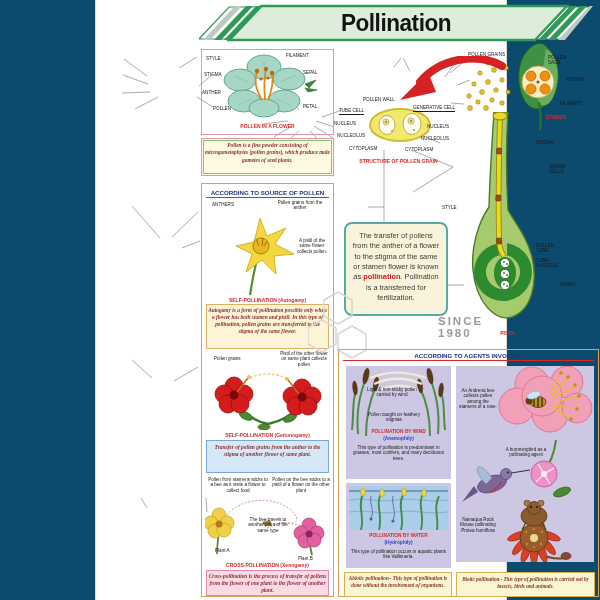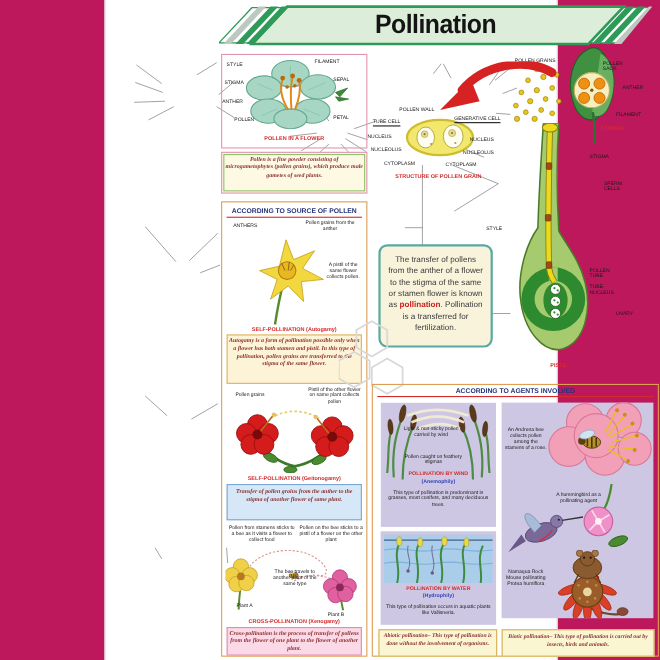--- a/index.html
+++ b/index.html
@@ -1,16 +1,16 @@
 <!DOCTYPE html>
 <html><head>
 <meta charset="utf-8">
 <style>
   html,body{margin:0;padding:0;}
-  .page{position:relative;width:600px;height:600px;background:#be185d;overflow:hidden;
+  .page{position:relative;width:600px;height:600px;background:#0c4a6e;overflow:hidden;
         font-family:"Liberation Sans",sans-serif;}
   .poster{position:absolute;left:95px;top:0;width:410px;height:600px;background:#ffffff;
           border-left:1px solid #d9d9d9;border-right:1px solid #d9d9d9;}
   .abs{position:absolute;}
   .lb{position:absolute;font:4.6px/1.18 "Liberation Sans",sans-serif;color:#1b1b1b;}
   .ctr{text-align:center;}
   .cap{position:absolute;font:bold 5px/1.2 "Liberation Sans",sans-serif;color:#d42a2a;text-align:center;}
   .capsub{position:absolute;font:bold 4.8px/1.2 "Liberation Sans",sans-serif;color:#3344bb;text-align:center;}
   .navyhead{position:absolute;font:bold 6.2px/1.5 "Liberation Sans",sans-serif;color:#23357d;
             text-align:center;border-bottom:1.2px solid #d42a2a;}
@@ -332,20 +332,21 @@
     <span>The transfer of pollens from the anther of a flower to the stigma of the same or stamen flower is known as </span><b>pollination</b><span>. Pollination is a transferred for fertilization.</span>
   </div>
 
   <svg class="abs wm" style="left:212px;top:290px;width:60px;height:76px" viewBox="0 0 60 76">
     <g fill="none" stroke="#d8d8d8" stroke-width="1.6">
       <polygon points="30,2 44,10 44,26 30,34 16,26 16,10"></polygon>
       <polygon points="14,30 28,38 28,54 14,62 0,54 0,38"></polygon>
       <polygon points="44,36 58,44 58,60 44,68 30,60 30,44"></polygon>
     </g>
   </svg>
+  <div class="abs wm" style="left:342px;top:316px;font:bold 11.5px/1 'Liberation Sans',sans-serif;color:#9b9b9b;letter-spacing:2px">SINCE 1980</div>
 
   <div class="box" style="left:242px;top:349px;width:261px;height:248px;border:1.5px solid #dd9f54;"></div>
   <div class="navyhead" style="left:247px;top:351px;width:251px">ACCORDING TO AGENTS INVOLVED</div>
 
   <svg class="abs" style="left:250px;top:366px;width:105px;height:113px" viewBox="0 0 105 113">
     <rect width="105" height="113" fill="#cdc7e3"></rect>
     <g stroke="#4e8c46" stroke-width="2" fill="none">
       <path d="M12 68 C10 44 14 28 20 12"></path>
           <path d="M20 70 C20 48 24 34 30 20"></path>
       <path d="M6 64 C8 46 6 36 10 24"></path>

